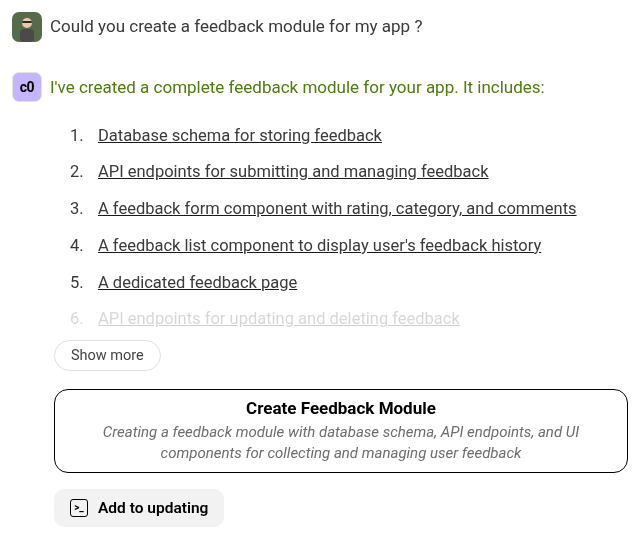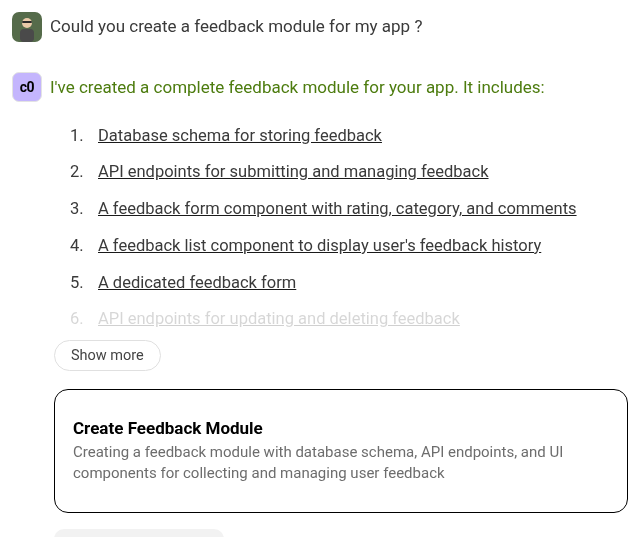--- a/index.html
+++ b/index.html
@@ -100,34 +100,36 @@
       border-radius: 18px;
       padding: 6px 16px;
       font-size: 14.5px;
       color: #444;
       cursor: pointer;
       font-family: inherit;
     }
     .action-card {
       border: 1.5px solid #000000;
       border-radius: 14px;
-      padding: 28px 18px;
+      padding: 8px 18px;
       margin-left: 4px;
       margin-bottom: 16px;
+      text-align: center;
     }
     .action-card-title {
       font-size: 17px;
       font-weight: 700;
       color: #000000;
       margin-bottom: 4px;
     }
     .action-card-desc {
       font-size: 15px;
       color: #6d6d6d;
       line-height: 1.4;
+      font-style: italic;
     }
     .add-codebase-btn {
       margin-left: 4px;
       display: inline-flex;
       align-items: center;
       gap: 10px;
       background: #f2f2f2;
       border: none;
       border-radius: 10px;
       padding: 10px 16px;
@@ -170,21 +172,21 @@
 <div class="message-row bot-row">
   <div class="avatar bot-avatar">c0</div>
   <div class="message-content">
     <div class="bot-text">I've created a complete feedback module for your app. It includes:</div>
 
     <ol class="feature-list">
       <li>Database schema for storing feedback</li>
       <li>API endpoints for submitting and managing feedback</li>
       <li>A feedback form component with rating, category, and comments</li>
       <li>A feedback list component to display user's feedback history</li>
-      <li>A dedicated feedback form</li>
+      <li>A dedicated feedback page</li>
       <li class="faded">API endpoints for updating and deleting feedback</li>
     </ol>
 
     <div class="show-more">
       <button class="show-more-btn">Show more</button>
     </div>
 
     <div class="action-card">
       <div class="action-card-title">Create Feedback Module</div>
       <div class="action-card-desc">Creating a feedback module with database schema, API endpoints, and UI components for collecting and managing user feedback</div>

